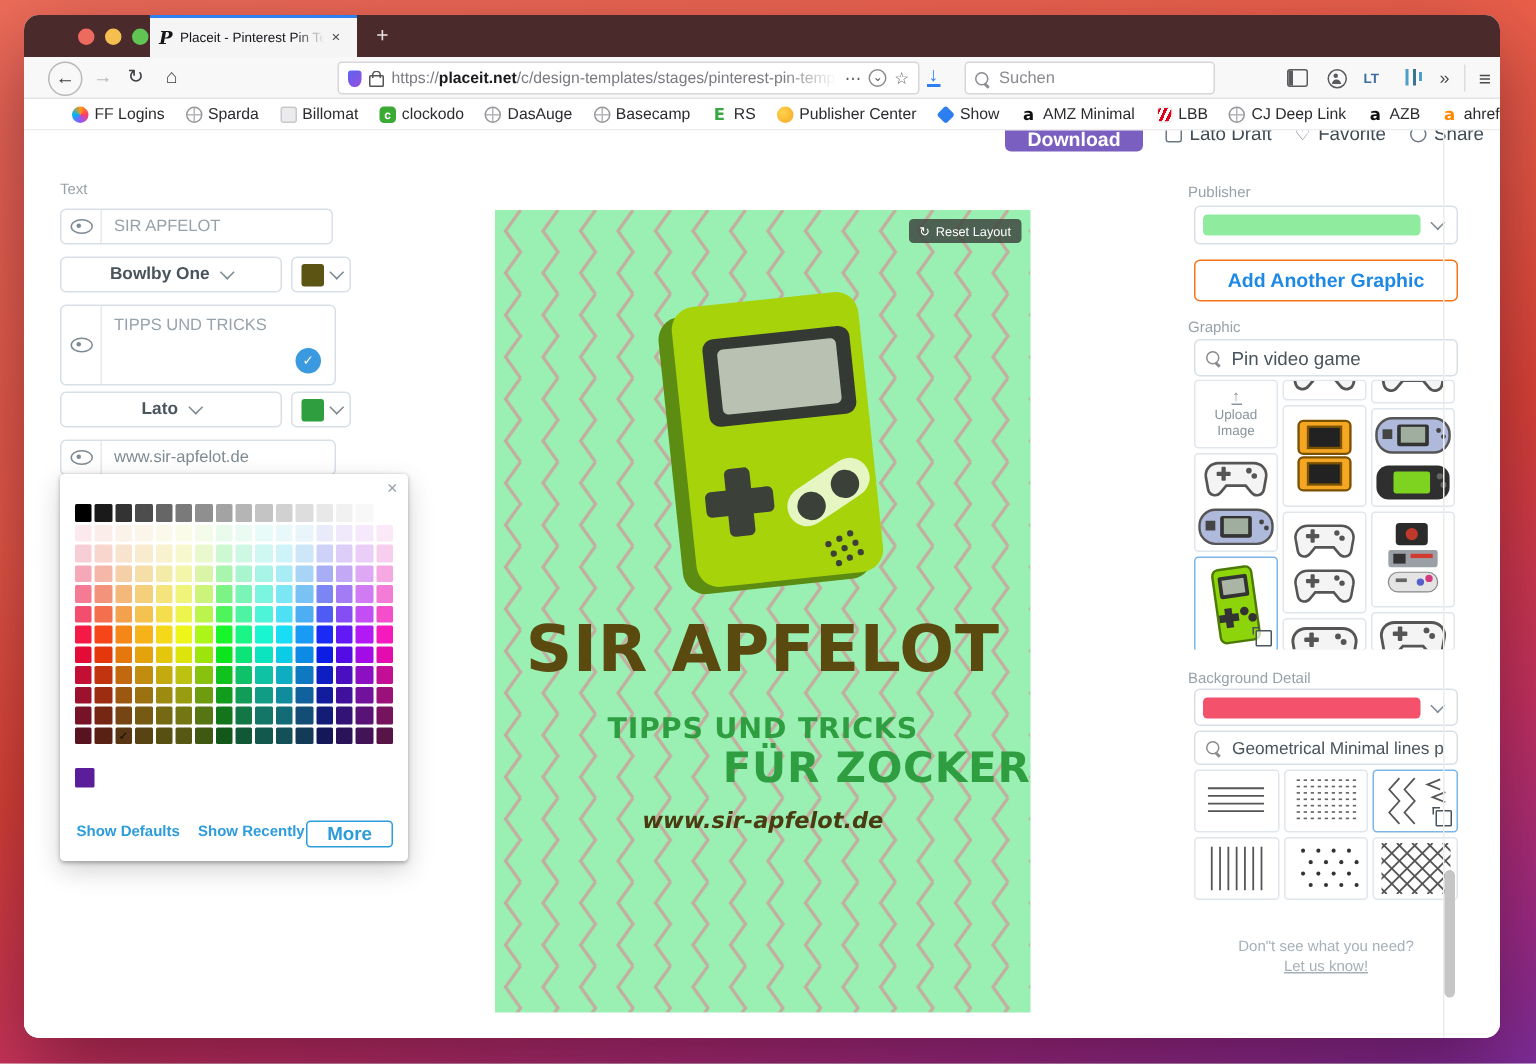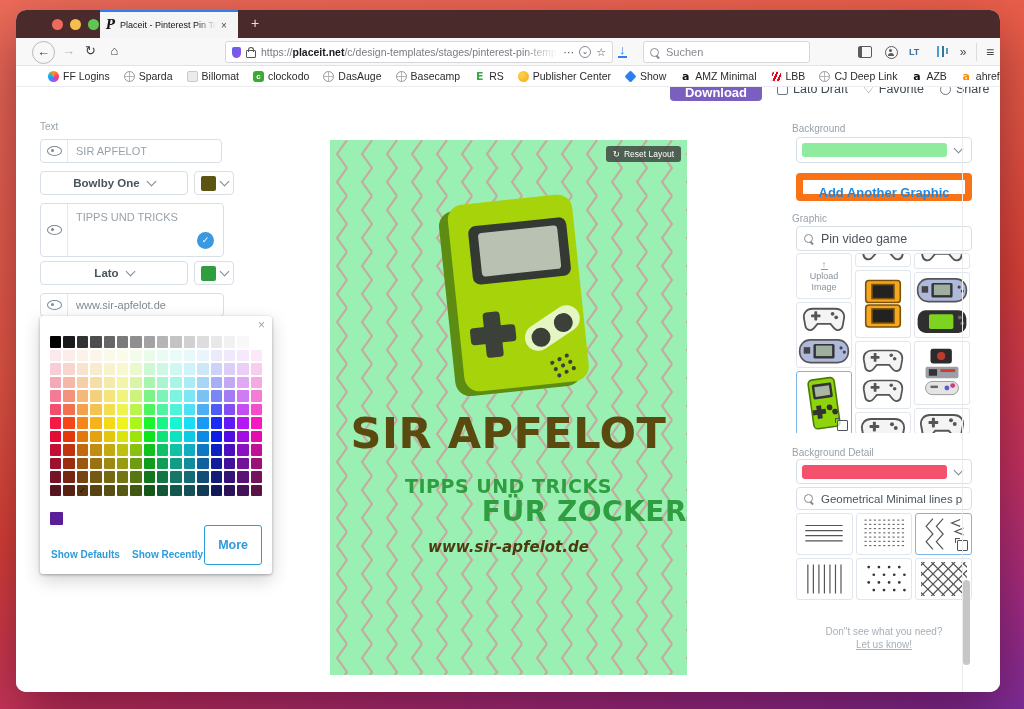--- a/index.html
+++ b/index.html
@@ -112,40 +112,40 @@
   
   .picker{position:absolute;left:24px;top:229px;width:232px;height:258px;background:#fff;border-radius:3px;
     box-shadow:0 1px 3px rgba(0,0,0,.3),0 6px 18px rgba(0,0,0,.18);z-index:6;}
   .pk-close{position:absolute;right:7px;top:2px;font-size:12px;color:#9aa2a9;}
   .pal-grid{position:absolute;left:10px;top:20px;width:212px;display:grid;
     grid-template-columns:repeat(16,1fr);gap:2px;}
   .pal{height:11.5px;border-radius:1px;position:relative;font-size:8px;line-height:11px;text-align:center;color:#111;}
   .pal-extra{position:absolute;left:10px;top:196px;width:13px;height:13px;border-radius:1px;}
   .pk-link{position:absolute;font-size:10px;font-weight:700;color:#2d9cdb;}
   .more-btn{position:absolute;right:10px;bottom:9px;border:1.5px solid #2d9cdb;border-radius:3px;
-    color:#2d9cdb;font-size:12.5px;font-weight:700;padding:12px 13px;background:#fff;}
+    color:#2d9cdb;font-size:12.5px;font-weight:700;padding:1px 13px;background:#fff;}
   
   .canvas{position:absolute;left:314px;top:53px;width:357px;height:535px;overflow:hidden;}
   .canvas svg.zz{position:absolute;inset:0;opacity:.85}
   .reset{position:absolute;right:6px;top:6px;background:rgba(62,72,64,.85);border-radius:3px;color:#fff;
     font-size:8.5px;padding:3px 7px;display:flex;align-items:center;gap:4px;z-index:3}
   .gb-wrap{position:absolute;left:92px;top:46px;z-index:2}
   .cv-title{position:absolute;left:0;right:0;top:272px;text-align:center;
     font:900 43px/1 "DejaVu Sans",sans-serif;letter-spacing:.5px;z-index:2}
   .cv-l1{position:absolute;left:0;right:0;top:337px;text-align:center;
     font:800 19px/1 "DejaVu Sans",sans-serif;letter-spacing:.5px;z-index:2}
   .cv-l2{position:absolute;left:0;right:0;top:358px;text-align:right;
     font:800 28px/1 "DejaVu Sans",sans-serif;letter-spacing:.5px;z-index:2}
   .cv-url{position:absolute;left:0;right:0;top:400px;text-align:center;
     font:italic 700 15px/1 "DejaVu Sans",sans-serif;z-index:2}
   
   .dropdown{position:absolute;border:1px solid #d8dfe6;border-radius:4px;background:#fff;box-sizing:border-box;
     display:flex;align-items:center;padding:0 9px 0 5px;gap:8px;}
   .dd-pill{flex:1;height:14px;border-radius:3px;}
-  .addbtn{position:absolute;border:7px solid #f97316;border-radius:4px;background:#fff;box-sizing:border-box;
+  .addbtn{position:absolute;border:1px solid #f97316;border-radius:4px;background:#fff;box-sizing:border-box;
     color:#1e88e5;font-size:13px;font-weight:700;text-align:center;}
   .searchf{position:absolute;border:1px solid #d8dfe6;border-radius:4px;background:#fff;box-sizing:border-box;
     display:flex;align-items:center;padding:0 7px;gap:6px;}
   .searchf input{border:none;outline:none;background:none;width:100%;font-size:12.5px;color:#4a545c;
     font-family:"Liberation Sans",sans-serif;}
   .thumbs{position:absolute;left:780px;top:166px;width:176px;height:180px;display:flex;gap:3px;overflow:hidden;}
   .tcol{width:56px;display:flex;flex-direction:column;gap:3px;flex:none}
   .thumb{border:1px solid #e0e6eb;border-radius:3px;background:#fff;box-sizing:border-box;overflow:hidden;
     position:relative;display:flex;align-items:center;justify-content:center;flex:none;}
   .thumb.sel{border:1.5px solid #7ab6e8}
@@ -577,21 +577,21 @@
               </g>
             </g>
           </svg>
         </div>
         <div class="cv-title" style="color: rgb(90, 74, 16);">SIR APFELOT</div>
         <div class="cv-l1" style="color: rgb(47, 158, 65);">TIPPS UND TRICKS</div>
         <div class="cv-l2" style="color: rgb(47, 158, 65);">FÜR ZOCKER</div>
         <div class="cv-url" style="color: rgb(74, 60, 16);">www.sir-apfelot.de</div>
       </div>
 
-      <div class="lbl" style="left:776px;top:36px">Background</div>
+      <div class="lbl" style="left:776px;top:36px">Publisher</div>
       <div class="dropdown" style="left:780px;top:50px;width:176px;height:26px">
         <span class="dd-pill" style="background: rgb(143, 236, 159);"></span>
         <span class="chev"></span>
       </div>
       <div class="addbtn" style="left:780px;top:86px;width:176px;height:28px;line-height:26px">Add Another Graphic</div>
       <div class="lbl" style="left:776px;top:126px">Graphic</div>
       <div class="searchf" style="left:780px;top:139px;width:176px;height:25px">
         <span class="mag"></span>
         <input value="Pin video game" style="">
       </div>

